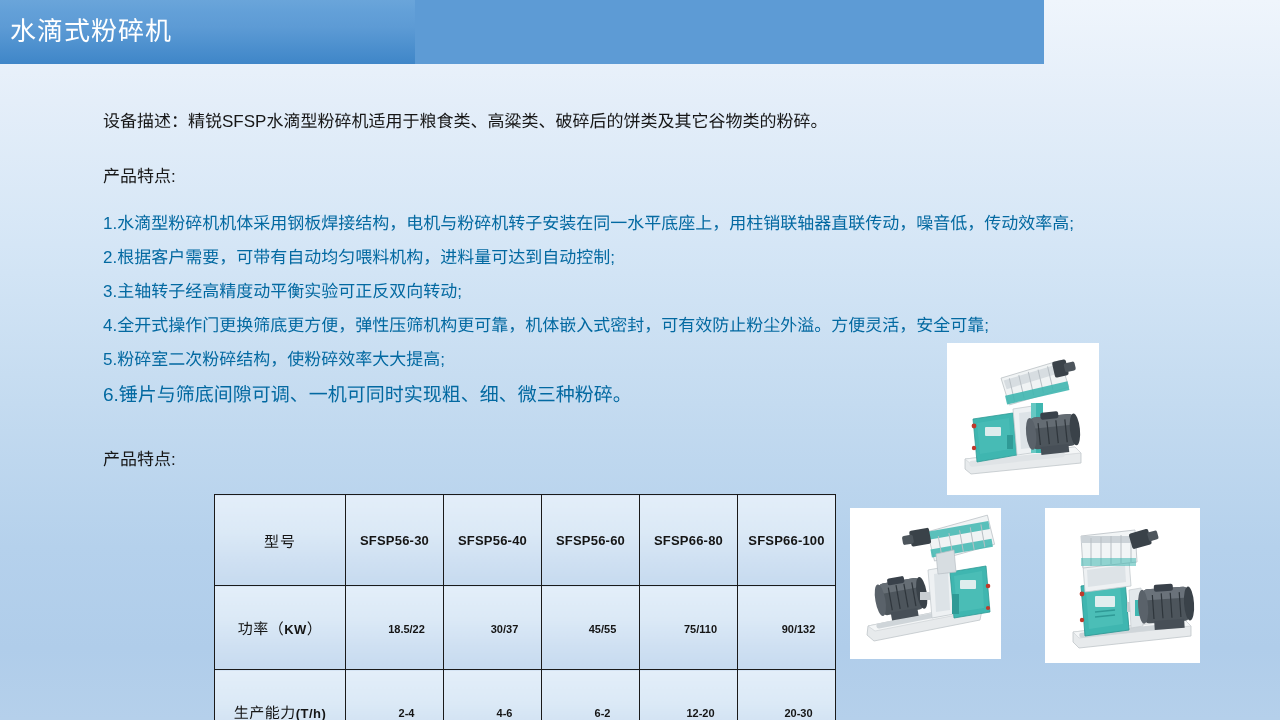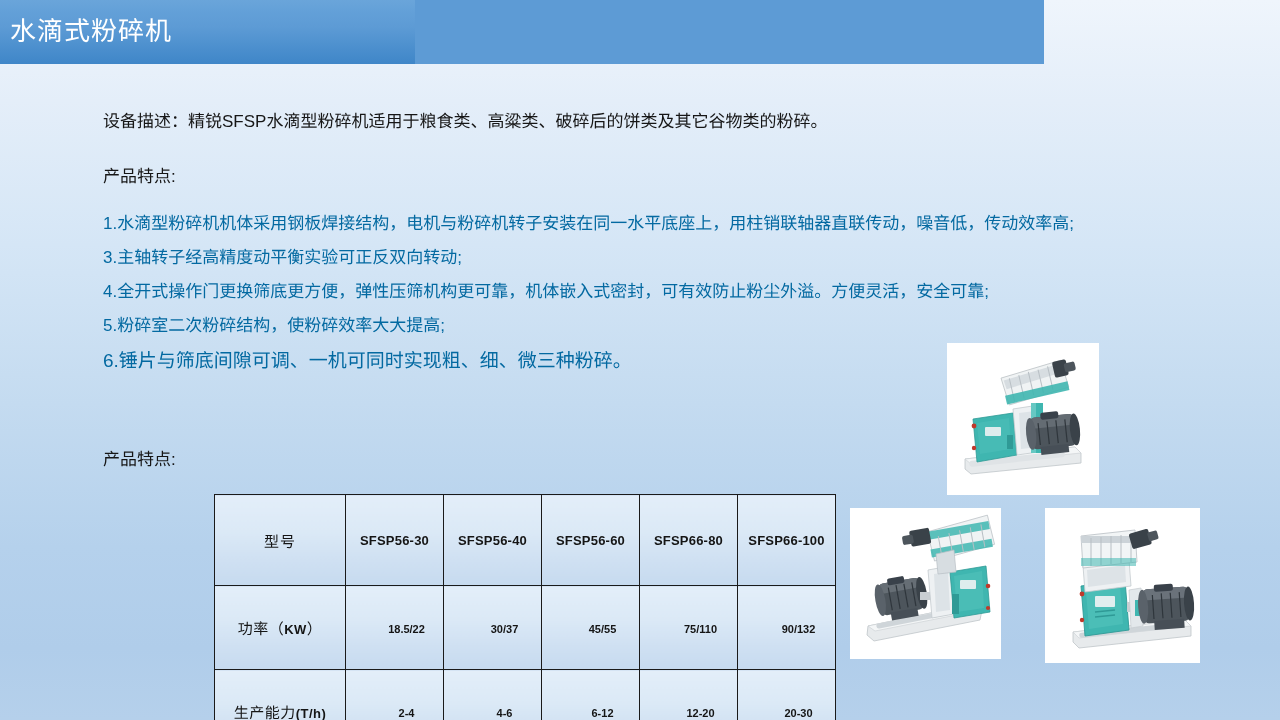--- a/index.html
+++ b/index.html
@@ -165,20 +165,21 @@
 </div>
 
 <div class="content">
 
   <div class="desc">设备描述：精锐SFSP水滴型粉碎机适用于粮食类、高粱类、破碎后的饼类及其它谷物类的粉碎。</div>
 
   <div class="features-title">产品特点:</div>
 
   <div class="feature-list">
     <div class="feature-line">1.水滴型粉碎机机体采用钢板焊接结构，电机与粉碎机转子安装在同一水平底座上，用柱销联轴器直联传动，噪音低，传动效率高;</div>
+    <div class="feature-line">2.根据客户需要，可带有自动均匀喂料机构，进料量可达到自动控制;</div>
     <div class="feature-line">3.主轴转子经高精度动平衡实验可正反双向转动;</div>
     <div class="feature-line">4.全开式操作门更换筛底更方便，弹性压筛机构更可靠，机体嵌入式密封，可有效防止粉尘外溢。方便灵活，安全可靠;</div>
     <div class="feature-line">5.粉碎室二次粉碎结构，使粉碎效率大大提高;</div>
     <div class="feature-line big">6.锤片与筛底间隙可调、一机可同时实现粗、细、微三种粉碎。</div>
   </div>
 
   <div class="params-title">产品特点:</div>
 
   <div class="spec-table-wrap">
     <table class="spec-table">
@@ -229,21 +230,21 @@
           <td class="c0">
             <span class="row-label"><span>生产能力</span><span class="unit">(T/h)</span></span>
           </td>
           <td class="cx">
             <span class="cell-val">2-4</span>
           </td>
           <td class="cx">
             <span class="cell-val">4-6</span>
           </td>
           <td class="cx">
-            <span class="cell-val">6-12</span>
+            <span class="cell-val">6-2</span>
           </td>
           <td class="cx">
             <span class="cell-val">12-20</span>
           </td>
           <td class="cx">
             <span class="cell-val">20-30</span>
           </td>
         </tr>
       </tbody>
     </table>

